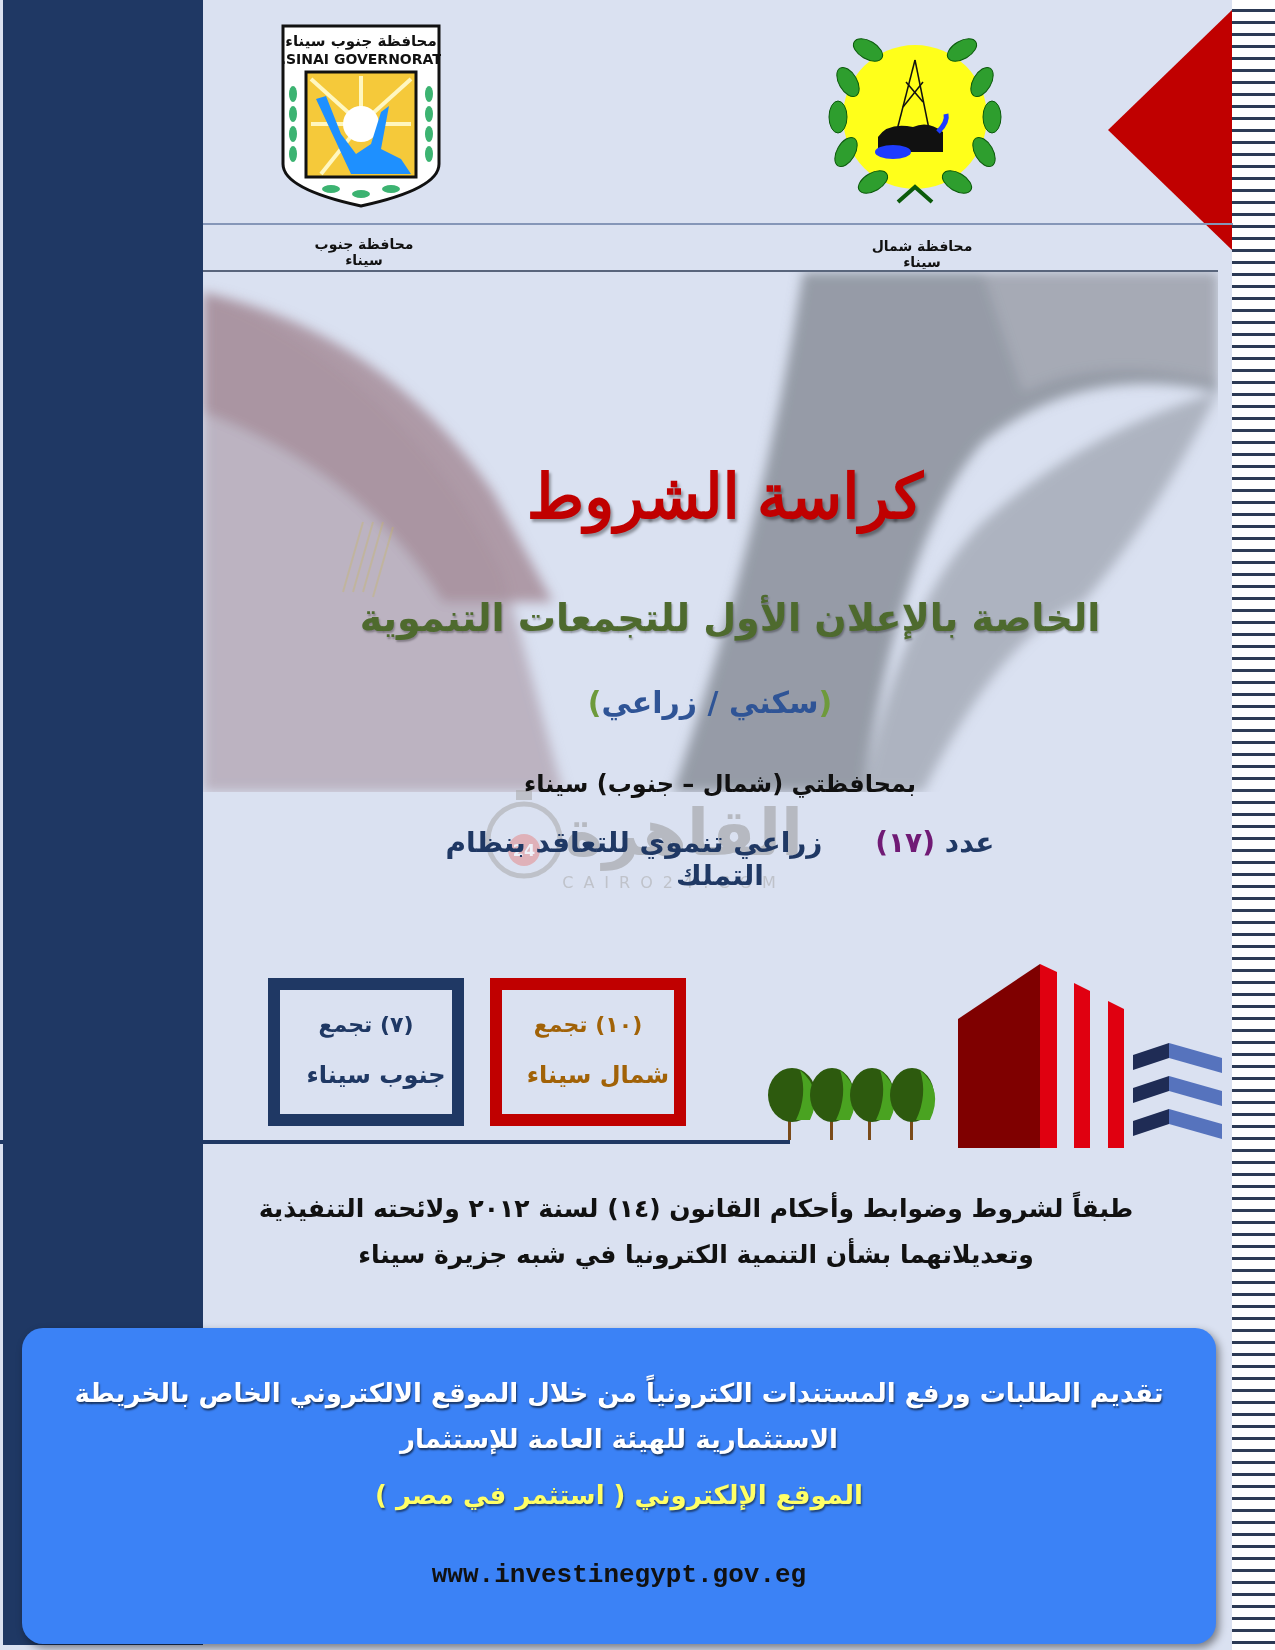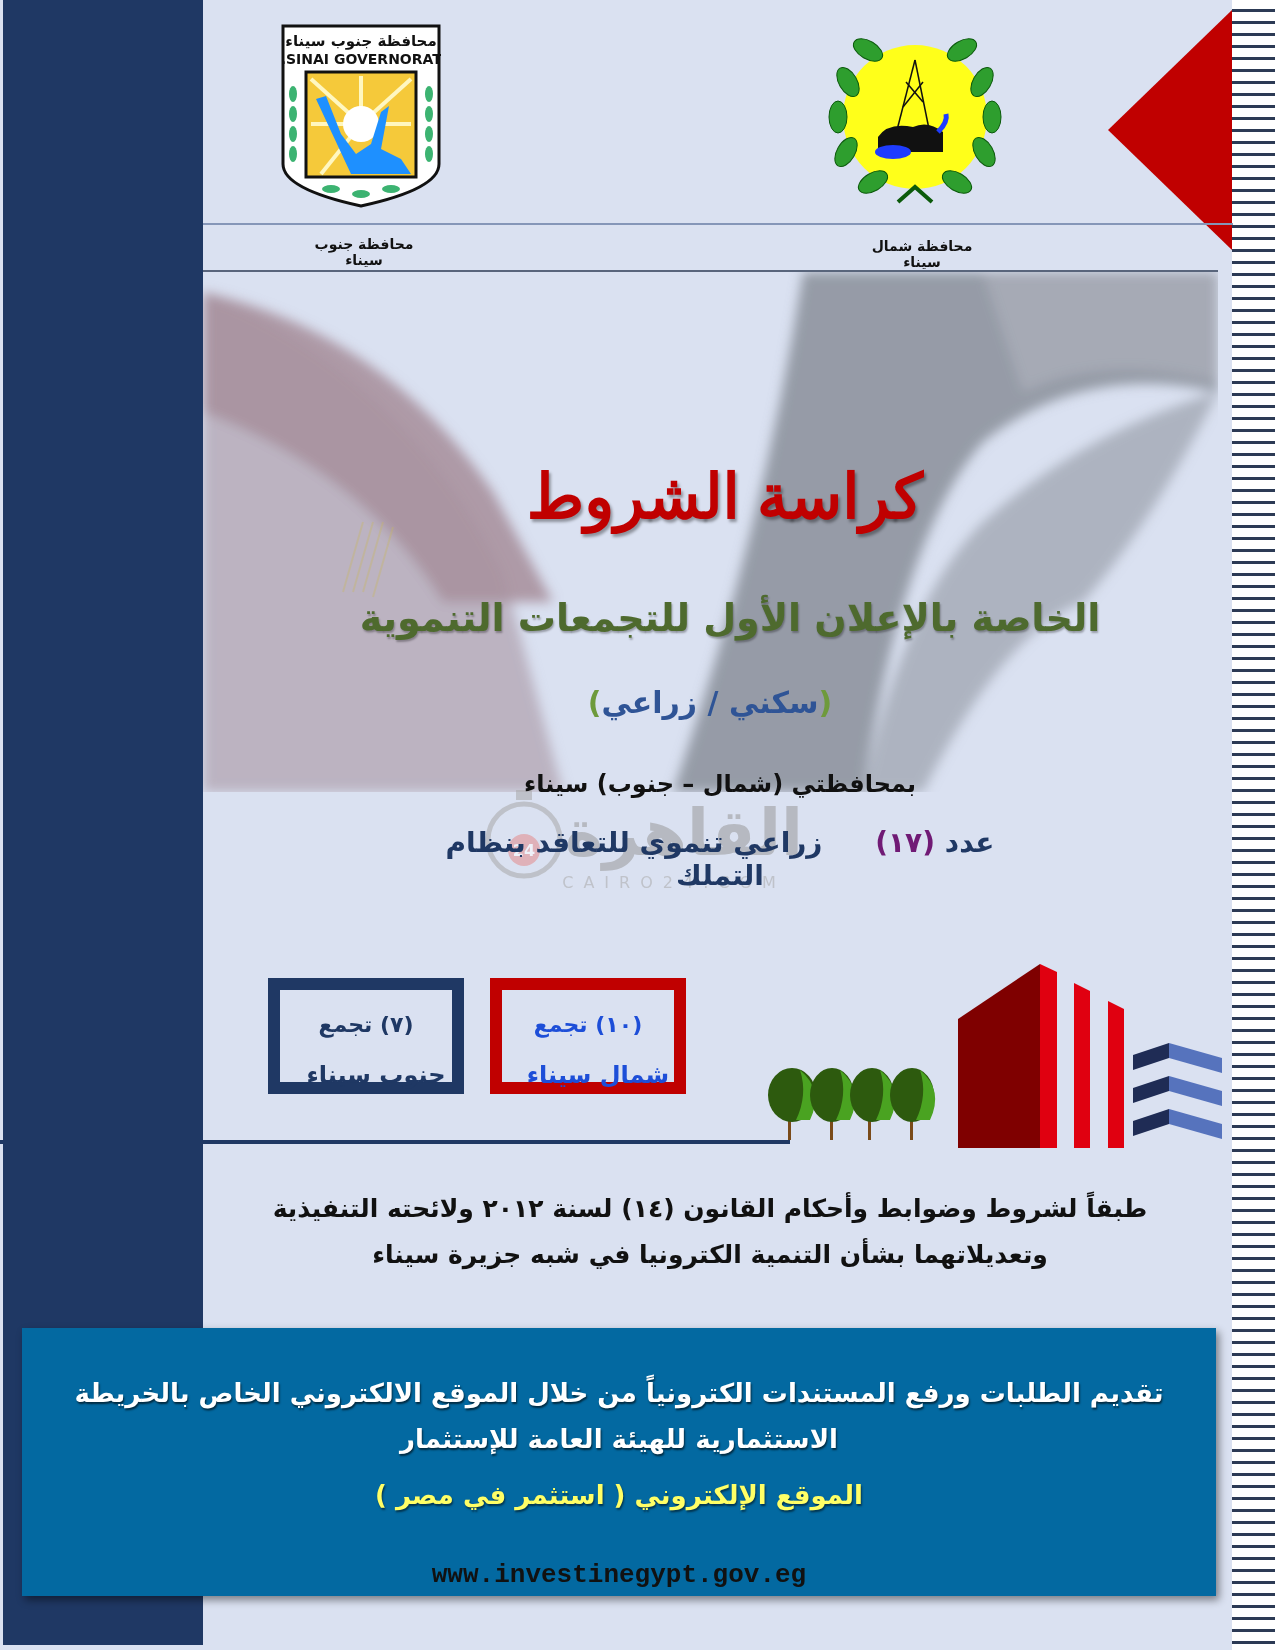--- a/index.html
+++ b/index.html
@@ -72,42 +72,43 @@
       font-size: 24px; font-weight: bold; color: #111; direction: rtl;
     }
     .countline {
       position: absolute; left: 400px; top: 826px; width: 640px; text-align: center;
       font-size: 28px; font-weight: bold; color: #1f3864; direction: rtl;
     }
     .countline .num { color: #701a75; margin-left: 43px; }
 
     
     .box {
-      position: absolute; width: 196px; height: 116px; border: 12px solid; text-align: center;
+      position: absolute; width: 196px; height: 148px; border: 12px solid; text-align: center;
       direction: rtl; font-weight: bold; font-size: 22px;
     }
     .box.south { left: 268px; top: 978px; border-color: #1f3864; color: #1f3864; }
-    .box.north { left: 490px; top: 978px; border-color: #c00000; color: #1d4ed8; }
+    .box.north { left: 490px; top: 978px; border-color: #c00000; color: #a16207; }
     .box .l1 { margin-top: 22px; }
     .box .l2 { margin-top: 24px; font-size: 24px; padding-left: 20px; }
 
     .ground-line { position: absolute; left: 0; top: 1140px; width: 790px; height: 4px; background: #1f3864; }
 
     .scene { position: absolute; left: 760px; top: 950px; width: 462px; height: 200px; }
 
     .law-text {
-      position: absolute; left: 250px; top: 1186px; width: 920px; text-align: center;
+      position: absolute; left: 236px; top: 1186px; width: 920px; text-align: center;
       font-size: 25px; font-weight: bold; color: #111; direction: rtl; line-height: 46px;
     }
 
     
     .red-panel {
-      position: absolute; left: 22px; top: 1328px; width: 1194px; height: 268px;
-      background: #0369a1;
+      position: absolute; left: 22px; top: 1328px; width: 1194px; height: 316px;
+      background: #3b82f6;
       box-shadow: 3px 4px 8px rgba(0,0,0,0.45);
+      border-radius: 21px;
     }
     .panel-text {
       position: absolute; left: 0; width: 100%; text-align: center; direction: rtl; font-weight: bold;
     }
     .panel-text.l1 { top: 42px; font-size: 26px; color: #fff; line-height: 46px; text-shadow: 1px 2px 2px rgba(0,0,0,0.6); }
     .panel-text.l2 { top: 152px; font-size: 26px; color: #ffff66; text-shadow: 1px 2px 2px rgba(0,0,0,0.5); }
     .panel-text.url { top: 232px; font-size: 26px; color: #111; direction: ltr; font-family: Liberation Mono, monospace; }
   </style>
 </head>
 <body>

